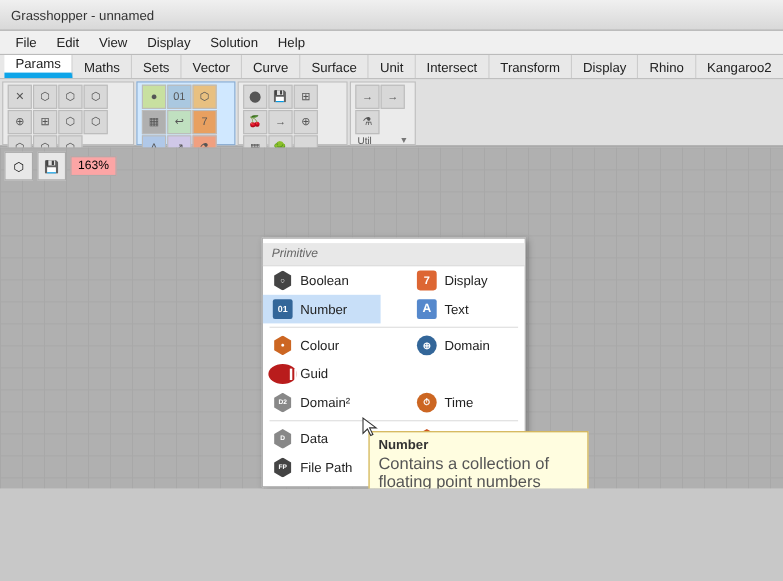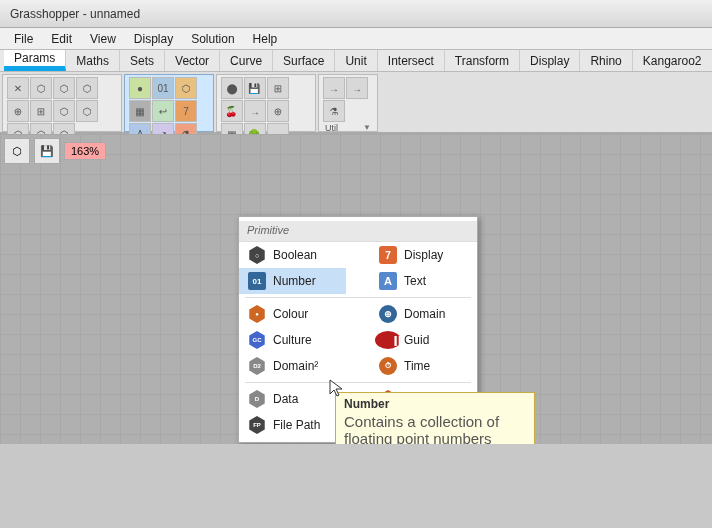--- a/index.html
+++ b/index.html
@@ -487,28 +487,20 @@
             <div class="drop-icon">
               <div style="width:18px;height:18px;background:#336699;border-radius:50%;display:flex;align-items:center;justify-content:center;color:white;font-size:9px;font-weight:bold;">⊕</div>
             </div>
             <span class="drop-label">Domain</span>
           </div>
         </div>
 
         <div class="dropdown-cols">
           <div class="dropdown-row">
             <div class="drop-icon">
-              <div class="icon-hex blue">
-                  <span style="font-size:6px;">GC</span>
-                </div>
-            </div>
-            <span class="drop-label">Culture</span>
-          </div>
-          <div class="dropdown-row">
-            <div class="drop-icon">
               <div style="width:18px;height:18px;background:#b91c1c;border-radius:50%;display:flex;align-items:center;justify-content:center;color:white;font-size:15px;font-weight:bold;padding-left:26px;">ID</div>
             </div>
             <span class="drop-label">Guid</span>
           </div>
         </div>
 
         <div class="dropdown-cols">
           <div class="dropdown-row">
             <div class="drop-icon">
               <div class="icon-hex gray">

